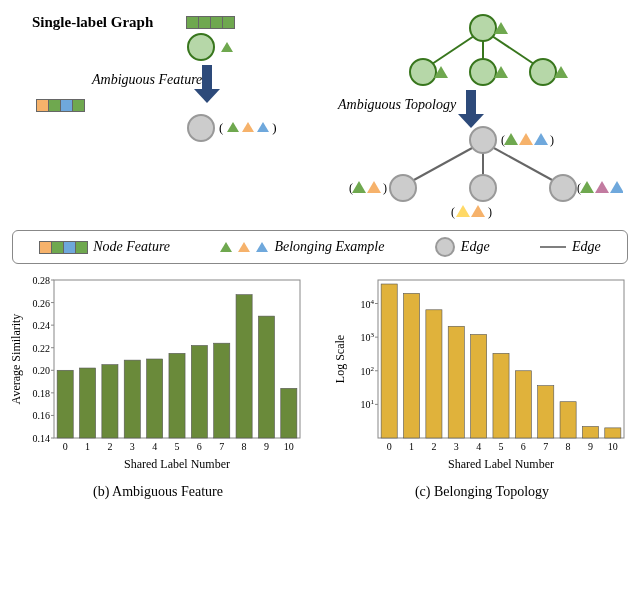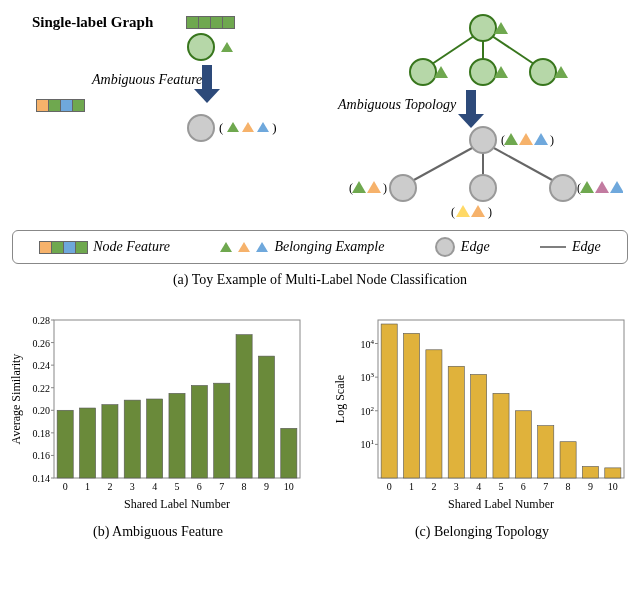--- a/index.html
+++ b/index.html
@@ -210,21 +210,20 @@
       <span>Edge</span>
     </div>
     <div class="legend-item">
       <svg width="26" height="4">
           <line x1="0" y1="2" x2="26" y2="2" stroke="#555" stroke-width="1.5"></line>
         </svg>
       <span>Edge</span>
     </div>
   </div>
 
-  <div class="caption">(a)  Toy Example of Multi-Label Node Classification</div>
 </div>
 
 <div class="charts-row">
   <div class="chart-panel">
     <svg id="chart-b-svg" width="300" height="200">
         <rect x="46" y="8" width="246" height="158" fill="none" stroke="#888"></rect>
         <text x="42" y="170" text-anchor="end" font-size="10">0.14</text>
         <line x1="43" x2="46" y1="166" y2="166" stroke="#888"></line>
         <text x="42" y="147.42857142857144" text-anchor="end" font-size="10">0.16</text>
         <line x1="43" x2="46" y1="143.42857142857144" y2="143.42857142857144" stroke="#888"></line>

